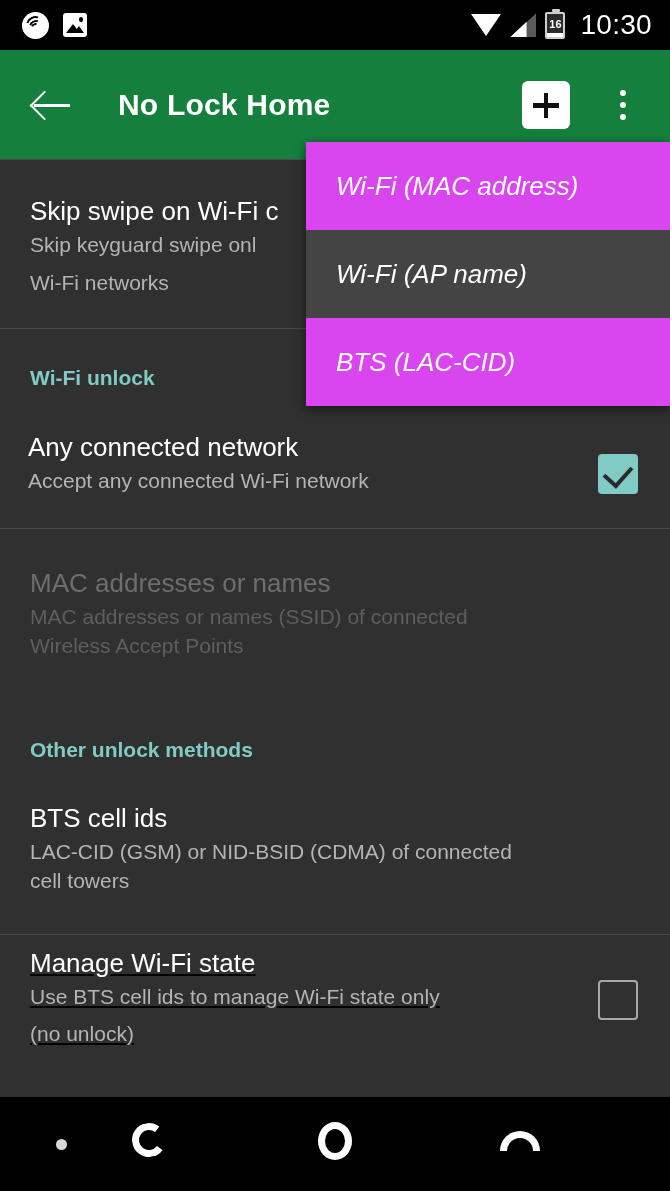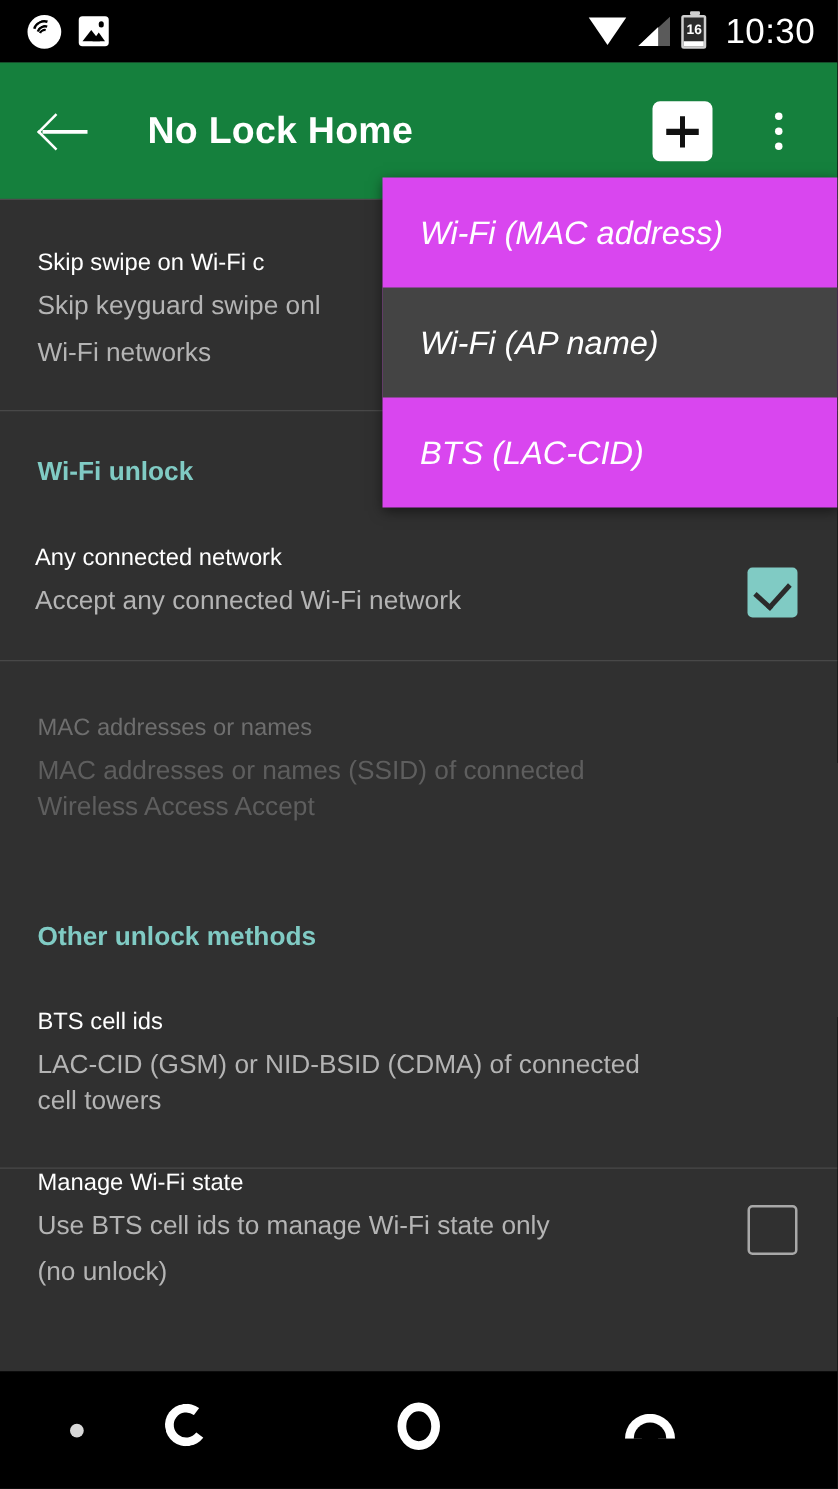--- a/index.html
+++ b/index.html
@@ -81,21 +81,21 @@
     position:relative; cursor:pointer;
   }
   .plus-btn:before { content:""; position:absolute; left:11px; top:22px; width:26px; height:4.5px; background:#111; }
   .plus-btn:after  { content:""; position:absolute; left:21.5px; top:11.5px; width:4.5px; height:25px; background:#111; }
   .overflow { width:50px; margin-left:28px; margin-right:22px; display:flex; flex-direction:column; align-items:center; gap:6px; cursor:pointer; }
   .overflow span { width:6px; height:6px; border-radius:50%; background:#fff; display:block; }
 
   
   #content { position:absolute; top:160px; left:0; width:670px; height:937px; background:#303030; }
   .row { position:absolute; left:0; width:670px; padding:0 30px; }
-  .row .title { font-size:19px; color:#fff; line-height:30px; }
+  .row .title { font-size:26px; color:#fff; line-height:30px; }
   .row .summary { font-size:21px; color:#b4b4b4; line-height:29px; margin-top:4px; }
   .row.disabled .title { color:#6e6e6e; }
   .row.disabled .summary { color:#5e5e5e; }
   .section-header { position:absolute; left:30px; color:#80cbc4; font-size:21px; font-weight:bold; }
   .divider { position:absolute; left:0; width:670px; height:1px; background:#484848; }
   .row .text { padding-right:110px; }
 
   .cbox { position:absolute; right:32px; width:40px; height:40px; border-radius:4px; cursor:pointer; }
   .cbox.checked { background:#80cbc4; }
   .cbox.checked:after {
@@ -192,37 +192,37 @@
       </div>
       <div class="cbox checked" style="top:22px;"></div>
     </div>
 
     <div class="divider" style="top:368px;"></div>
 
     <div class="row disabled" style="top:408px;">
       <div class="text">
         <div class="title">MAC addresses or names</div>
         <div class="summary">MAC addresses or names (SSID) of connected</div>
-        <div class="summary" style="margin-top:0;">Wireless Access Accept</div>
+        <div class="summary" style="margin-top:0;">Wireless Accept Points</div>
       </div>
     </div>
 
     <div class="section-header" style="top:578px;">Other unlock methods</div>
 
     <div class="row" style="top:643px;">
       <div class="text">
         <div class="title">BTS cell ids</div>
         <div class="summary">LAC-CID (GSM) or NID-BSID (CDMA) of connected</div>
         <div class="summary" style="margin-top:0;">cell towers</div>
       </div>
     </div>
 
     <div class="divider" style="top:774px;"></div>
 
-    <div class="row" style="top:772px;">
+    <div class="row" style="top:788px;text-decoration:underline;">
       <div class="text">
         <div class="title">Manage Wi-Fi state</div>
         <div class="summary">Use BTS cell ids to manage Wi-Fi state only</div>
         <div class="summary" style="margin-top:8px;">(no unlock)</div>
       </div>
       <div class="cbox unchecked" style="top:32px;"></div>
     </div>
 
   </div>
 

